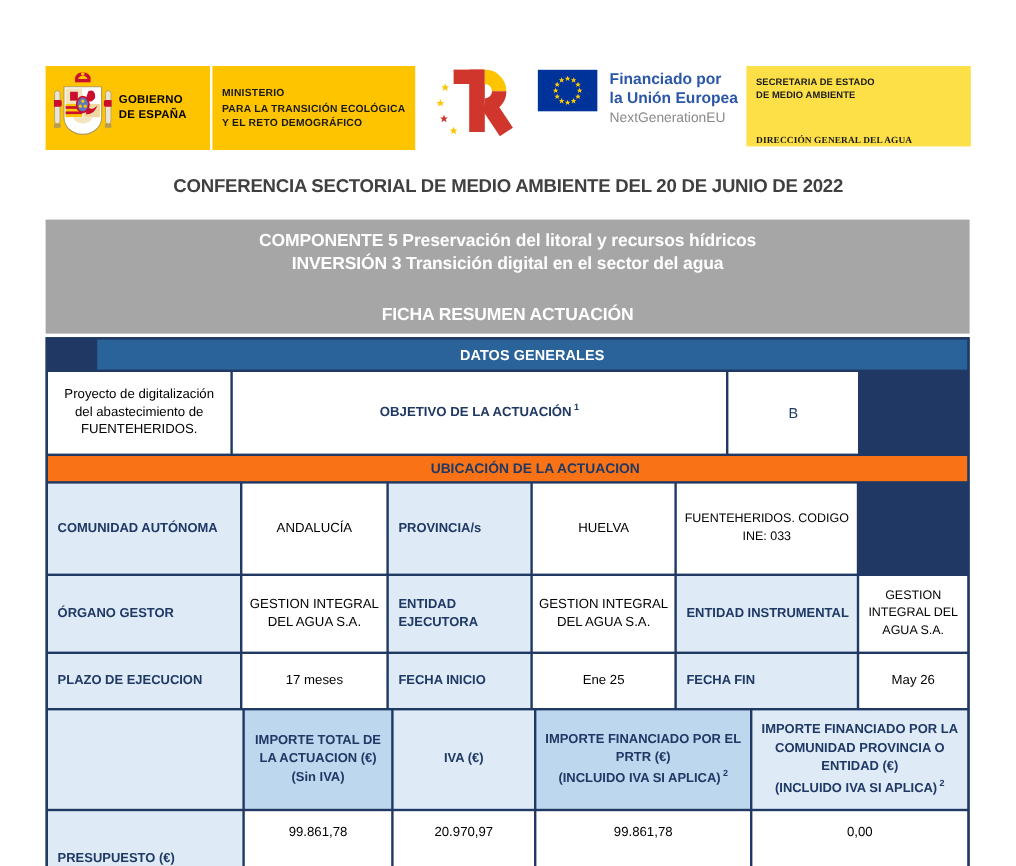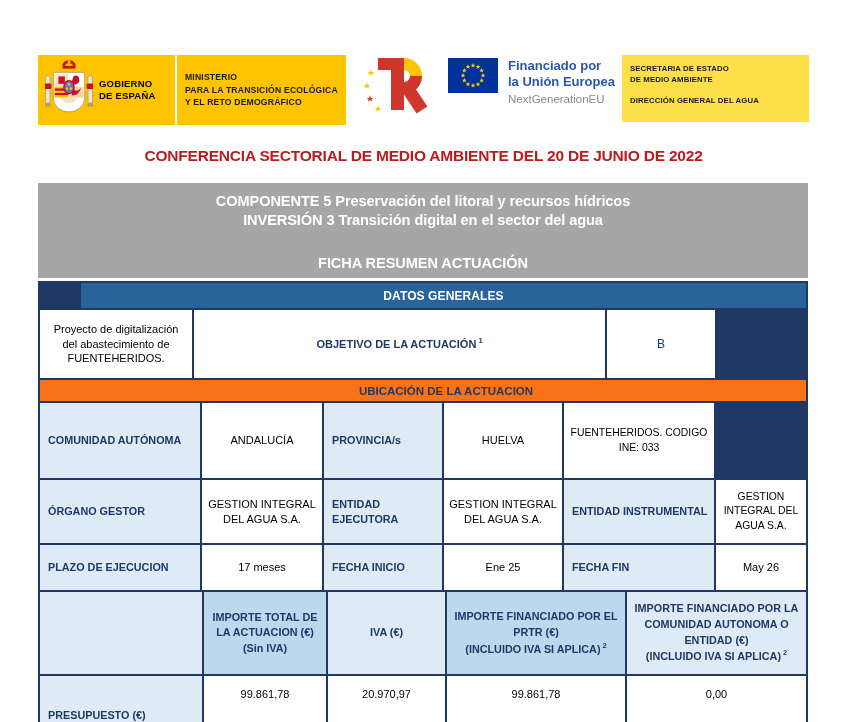--- a/index.html
+++ b/index.html
@@ -45,27 +45,27 @@
 
   .sec-box {
     position: absolute; left: 622px; top: 55px;
     width: 187px; height: 67px;
     background: #fde047;
     box-sizing: border-box;
     padding: 9px 8px 0 8px;
     font-size: 7.8px; font-weight: bold; color: #1a1a1a;
     line-height: 1.4; letter-spacing: 0.1px;
   }
-  .sec-box .dga { margin-top: 10px; }
+  .sec-box .dga { margin-top: 26px; font-family: Liberation Serif, serif; }
 
   
   .doc-title {
     position: absolute; left: 0; top: 147px; width: 847px;
     text-align: center;
-    font-size: 15.5px; font-weight: bold; color: #b91c1c;
+    font-size: 15.5px; font-weight: bold; color: #404040;
     letter-spacing: -0.2px;
   }
 
   
   .banner {
     position: absolute; left: 38px; top: 183px;
     width: 770px; height: 95px;
     background: #A6A6A6;
     color: #ffffff; font-weight: bold;
     text-align: center;
@@ -294,21 +294,21 @@
 
   <div class="row r-fin r-finh">
     <div class="lbl hdr-light"></div>
     <div class="hdr-blue">IMPORTE TOTAL DE LA ACTUACION (€) (Sin IVA)</div>
     <div class="hdr-blue hdr-light">IVA (€)</div>
     <div class="hdr-blue">
       <span>IMPORTE FINANCIADO POR EL PRTR (€)</span>
       <span><span>(INCLUIDO IVA SI APLICA)</span><sup>2</sup></span>
     </div>
     <div class="hdr-blue hdr-light">
-      <span>IMPORTE FINANCIADO POR LA COMUNIDAD AUTONOMA O ENTIDAD (€)</span>
+      <span>IMPORTE FINANCIADO POR LA COMUNIDAD PROVINCIA O ENTIDAD (€)</span>
       <span><span>(INCLUIDO IVA SI APLICA)</span><sup>2</sup></span>
     </div>
   </div>
 
   <div class="row r-fin r-pres">
     <div class="lbl">PRESUPUESTO (€)</div>
     <div class="val val-top">99.861,78</div>
     <div class="val val-top">20.970,97</div>
     <div class="val val-top">99.861,78</div>
     <div class="val val-top">0,00</div>

